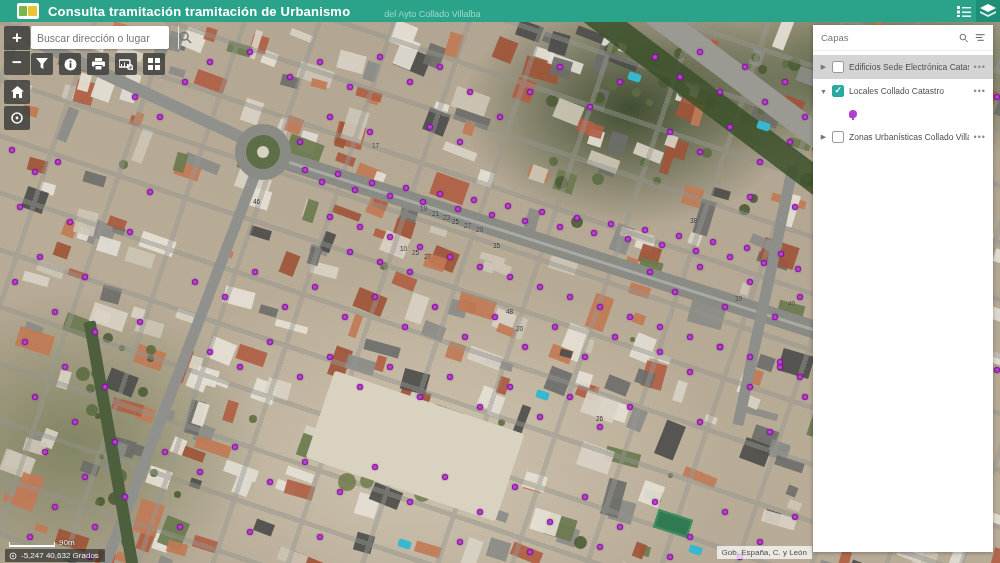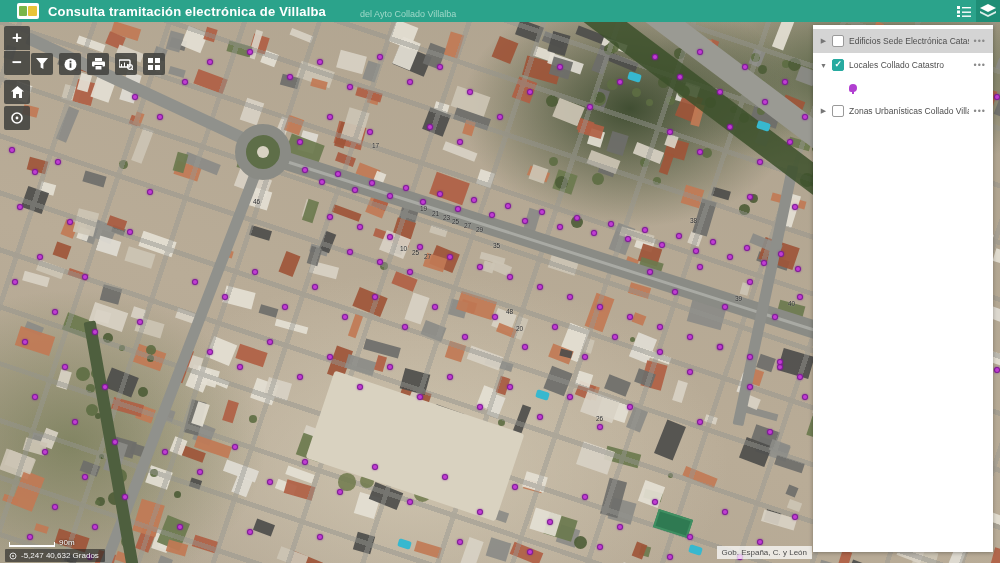--- a/index.html
+++ b/index.html
@@ -80,21 +80,21 @@
 
   svg.ic { display:block; }
 </style>
 </head>
 <body>
 
 <div id="root">
 
   <div id="appbar">
     <div id="logo"></div>
-    <div id="app-title">Consulta tramitación electrónica de Villalba</div>
+    <div id="app-title">Consulta tramitación tramitación de Urbanismo</div>
     <div id="app-subtitle">del Ayto Collado Villalba</div>
     <div id="appbar-right">
       <div class="appbar-btn">
         <svg class="ic" width="14" height="12" viewBox="0 0 14 12">
             <g fill="#fff">
               <rect x="0" y="1" width="3" height="3"></rect>
               <rect x="5" y="2" width="9" height="1.4"></rect>
               <rect x="0" y="5.5" width="3" height="3"></rect>
               <rect x="5" y="6.5" width="9" height="1.4"></rect>
               <rect x="0" y="10" width="3" height="2"></rect>
@@ -854,20 +854,29 @@
           <path d="M6.5 0 L13 5.5 L11 5.5 L11 12 L8 12 L8 8 L5 8 L5 12 L2 12 L2 5.5 L0 5.5 Z" fill="#fff"></path>
         </svg>
     </div>
     <div class="mapbtn" id="locate-btn">
       <svg class="ic" width="14" height="14" viewBox="0 0 14 14">
           <circle cx="7" cy="7" r="5" fill="none" stroke="#fff" stroke-width="1.6"></circle>
           <circle cx="7" cy="7" r="1.4" fill="#fff"></circle>
         </svg>
     </div>
 
+    <div id="searchbox">
+      <input placeholder="Buscar dirección o lugar" style="">
+      <div id="search-go">
+        <svg class="ic" width="13" height="13" viewBox="0 0 13 13">
+            <circle cx="5.2" cy="5.2" r="3.8" fill="none" stroke="#777" stroke-width="1.5"></circle>
+            <line x1="8.2" y1="8.2" x2="12" y2="12" stroke="#777" stroke-width="1.5"></line>
+          </svg>
+      </div>
+    </div>
 
     <div id="tools">
       <div class="toolbtn">
         <svg class="ic" width="12" height="12" viewBox="0 0 12 12">
             <path d="M0 0 H12 L7.4 5.5 V11 L4.6 9.4 V5.5 Z" fill="#fff"></path>
           </svg>
       </div>
       <div class="toolbtn">
         <svg class="ic" width="13" height="13" viewBox="0 0 13 13">
             <circle cx="6.5" cy="6.5" r="6" fill="#fff"></circle>
@@ -912,20 +921,34 @@
       <svg class="ic" width="8" height="8" viewBox="0 0 8 8">
           <circle cx="4" cy="4" r="3" fill="none" stroke="#ddd" stroke-width="1"></circle>
           <circle cx="4" cy="4" r="1" fill="#ddd"></circle>
         </svg>
       <span>-5,247 40,632 Grados</span>
     </div>
     <div id="attribution">Gob. España, C. y León</div>
   </div>
 
   <div id="layer-panel">
+    <div id="panel-search">
+      <input placeholder="Capas" style="">
+      <svg class="ic" width="12" height="12" viewBox="0 0 13 13">
+          <circle cx="5.2" cy="5.2" r="3.8" fill="none" stroke="#666" stroke-width="1.3"></circle>
+          <line x1="8.2" y1="8.2" x2="12" y2="12" stroke="#666" stroke-width="1.3"></line>
+        </svg>
+      <svg class="ic" width="13" height="11" viewBox="0 0 13 11">
+          <g stroke="#666" stroke-width="1.3" fill="none">
+            <line x1="1" y1="2" x2="12" y2="2"></line>
+            <line x1="1" y1="5.5" x2="9" y2="5.5"></line>
+            <line x1="3" y1="9" x2="11" y2="9"></line>
+          </g>
+        </svg>
+    </div>
     <div id="layer-list">
   <div>
     <div class="layer-row selected">
       <span class="arrow">▶</span>
       <span class="cbox"></span>
       <span class="layer-label">Edificios Sede Electrónica Catastro</span>
       <span class="dots">•••</span>
     </div>
 
   </div>

